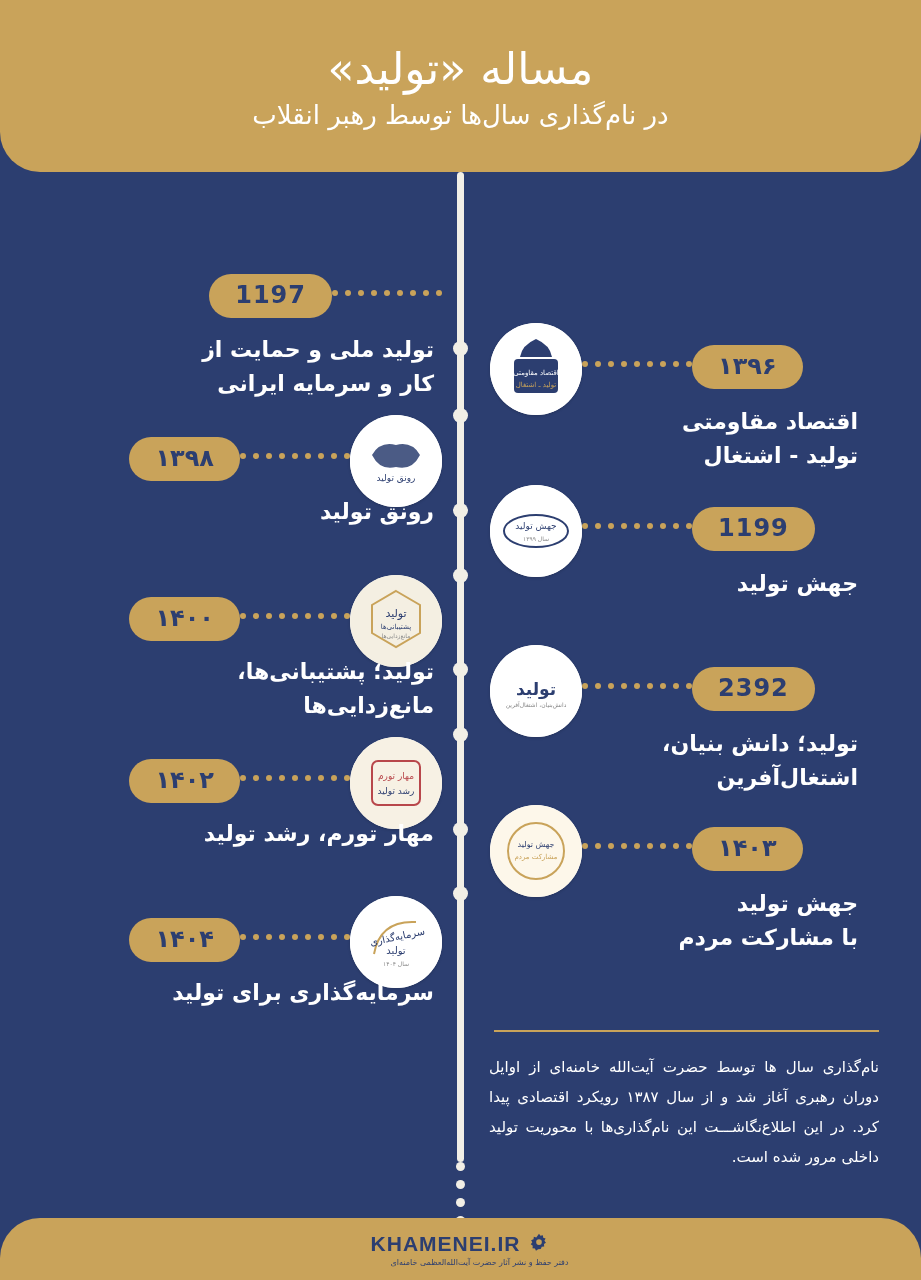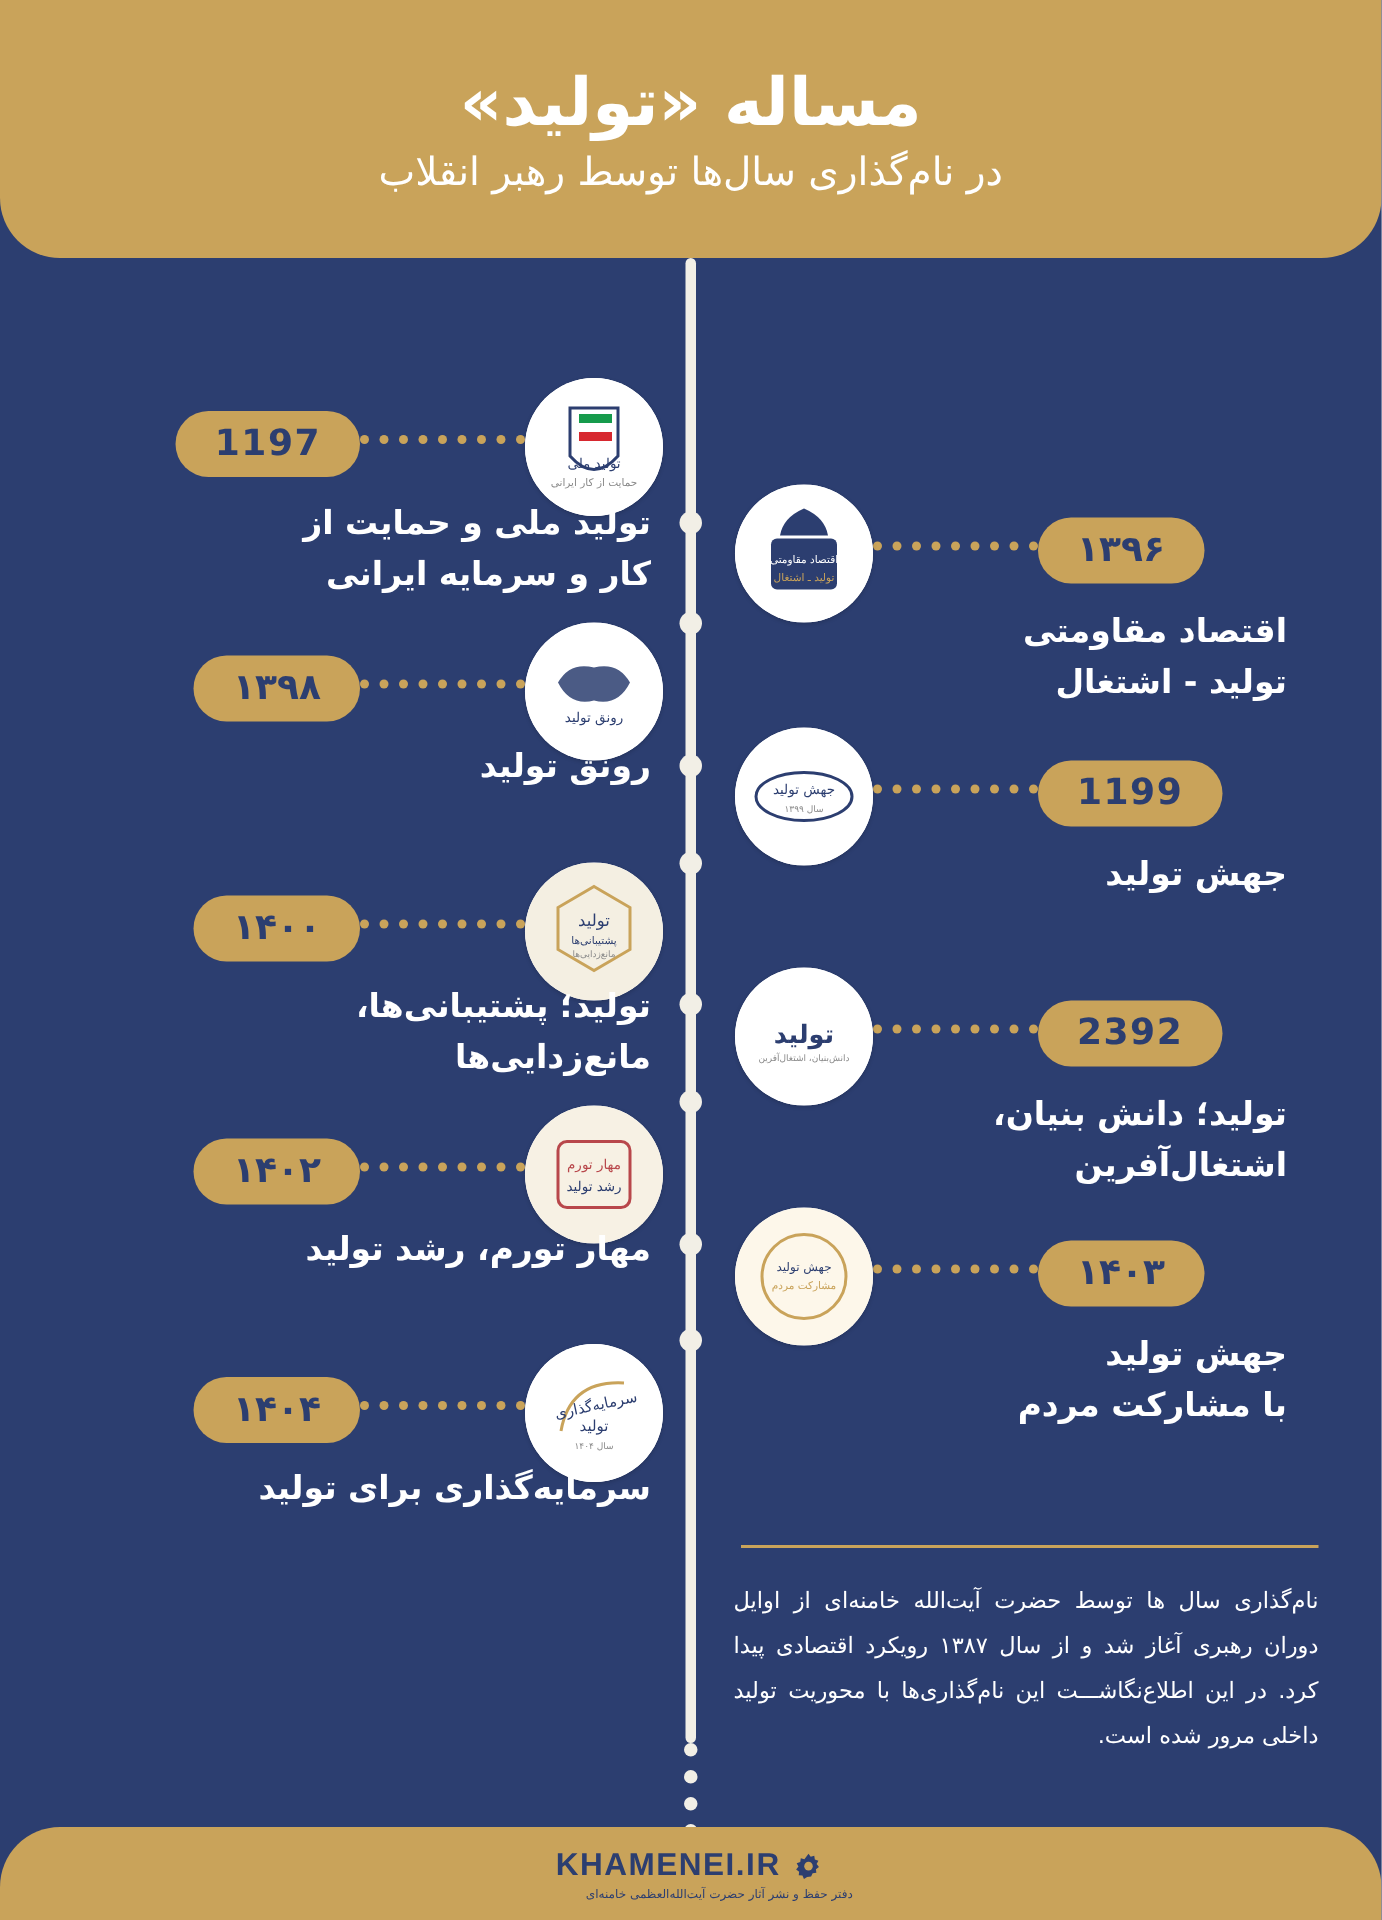--- a/index.html
+++ b/index.html
@@ -25,21 +25,21 @@
     border-bottom-left-radius: 40px;
     border-bottom-right-radius: 40px;
     display: flex;
     flex-direction: column;
     align-items: center;
     justify-content: center;
     gap: 6px;
   }
   .title {
     font-size: 44px;
-    font-weight: bold;
+    font-weight: normal;
     color: #ffffff;
     letter-spacing: 0px;
     direction: rtl;
   }
   .subtitle {
     font-size: 26px;
     font-weight: normal;
     color: #ffffff;
     direction: rtl;
   }
@@ -52,21 +52,21 @@
     background: #c9a35a;
     border-top-left-radius: 40px;
     border-top-right-radius: 40px;
     display: flex;
     flex-direction: column;
     align-items: center;
     justify-content: center;
   }
   .footer-logo {
     display: flex;
-    align-items: flex-end;
+    align-items: flex-start;
     gap: 8px;
   }
   .footer-logo-mark {
     width: 22px; height: 22px;
     display: inline-block;
   }
   .footer-logo-text {
     font-size: 21px;
     font-weight: bold;
     color: #2c3e70;
@@ -221,31 +221,20 @@
   <div class="node" style="top:341px;"></div>
   <div class="node" style="top:408px;"></div>
   <div class="node" style="top:503px;"></div>
   <div class="node" style="top:568px;"></div>
   <div class="node" style="top:662px;"></div>
   <div class="node" style="top:727px;"></div>
   <div class="node" style="top:822px;"></div>
   <div class="node" style="top:886px;"></div>
 
   <div class="row" style="left:72px; top:252px; width:370px;">
-    <div class="logo">
-      <svg width="92" height="92" viewBox="0 0 92 92">
-        <rect x="0" y="0" width="92" height="92" fill="#ffffff"></rect>
-        <path d="M30 20 L62 20 L62 52 Q46 70 30 52 Z" fill="none" stroke="#2c3e70" stroke-width="2"></path>
-        <rect x="36" y="24" width="22" height="6" fill="#169b4c"></rect>
-        <rect x="36" y="30" width="22" height="6" fill="#ffffff"></rect>
-        <rect x="36" y="36" width="22" height="6" fill="#d7282f"></rect>
-        <text x="46" y="60" font-size="9" fill="#2c3e70" text-anchor="middle" font-family="DejaVu Sans">تولید ملی</text>
-        <text x="46" y="72" font-size="7" fill="#8a8a8a" text-anchor="middle" font-family="DejaVu Sans">حمایت از کار ایرانی</text>
-      </svg>
-    </div>
     <div class="dots">
       <i></i>
         <i></i>
         <i></i>
         <i></i>
         <i></i>
         <i></i>
         <i></i>
         <i></i>
         <i></i>

